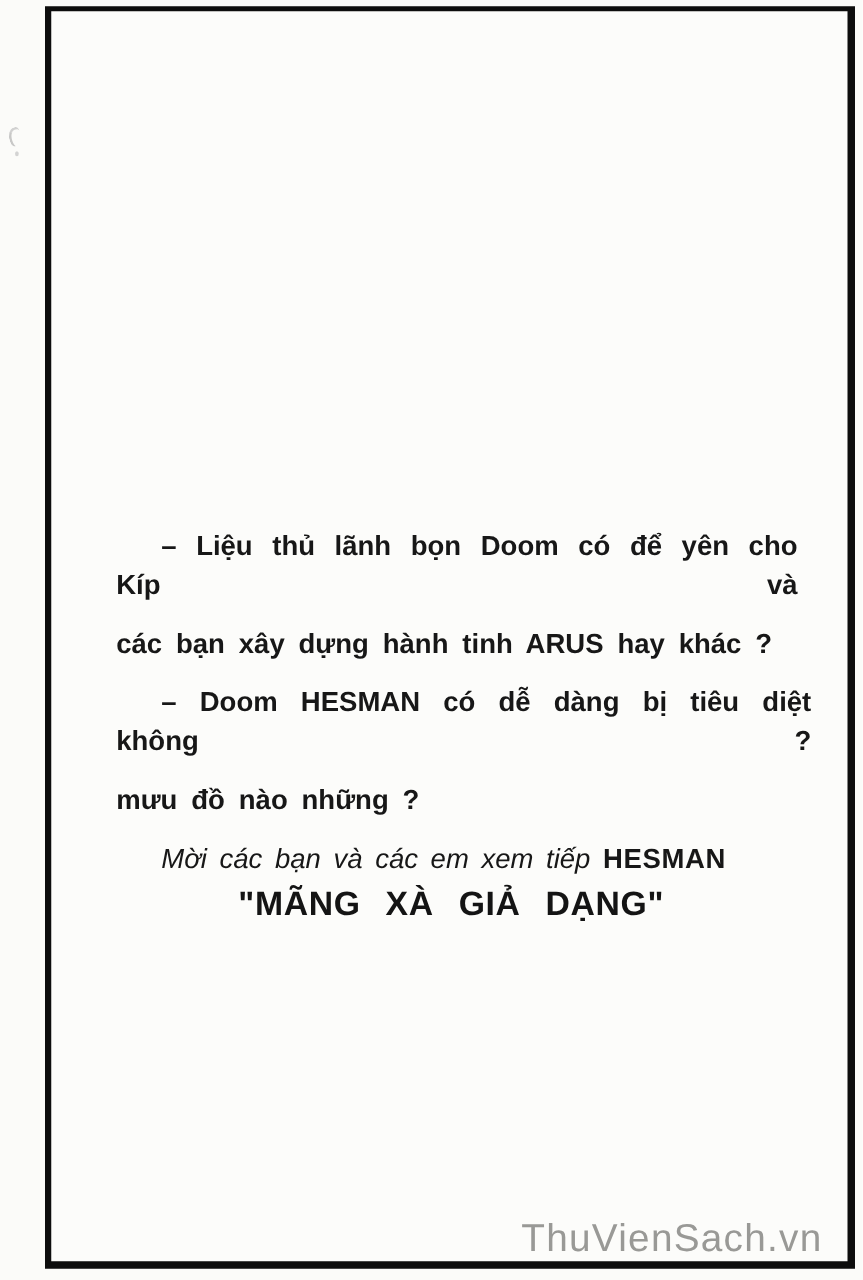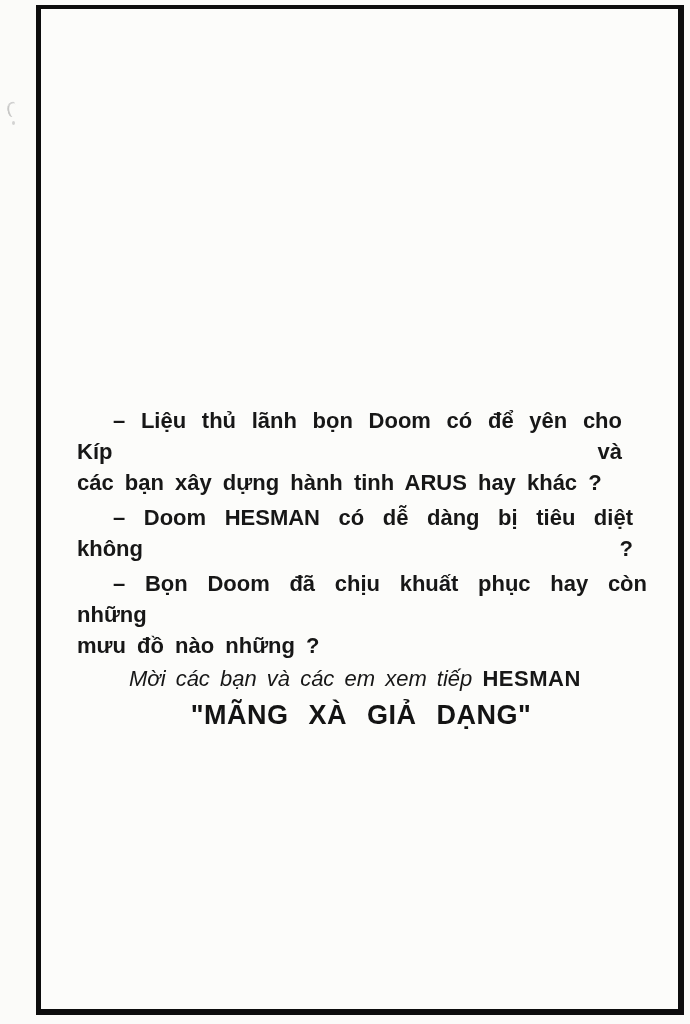--- a/index.html
+++ b/index.html
@@ -49,21 +49,21 @@
     border-bottom:6px solid #0d0d0d;
     background:#fcfcfa;
   }
 
   .textblock {
     position:absolute; left:77px; top:405px;
     width:568px;
     color:#171717;
   }
   .line {
-    margin:0;
+    margin:16px;
     font-size:22px; line-height:31px; font-weight:700;
     word-spacing:5px;
   }
   .indent { text-indent:36px; }
   .stretch { text-align:justify; text-align-last:justify; }
   .w1 { width:545px; }
   .w2 { width:556px; }
   .w3 { width:570px; }
   .gap { margin-top:4px; }
 
@@ -98,20 +98,20 @@
   <div class="speckles"></div>
   <div class="margin-squiggle"></div>
   <div class="margin-dot"></div>
 
   <div class="frame"></div>
 
   <div class="textblock">
     <p class="line stretch w1 indent">– Liệu thủ lãnh bọn Doom có để yên cho Kíp và</p>
     <p class="line">các bạn xây dựng hành tinh ARUS hay khác ?</p>
     <p class="line stretch w2 indent gap">– Doom HESMAN có dễ dàng bị tiêu diệt không ?</p>
-    <p class="line stretch w3 indent gap">– Bọn Doom đã chịu khuất phục hay còn những</p>
     <p class="line">mưu đồ nào những ?</p>
     <p class="invite"><em>Mời các bạn và các em xem tiếp</em> <strong>HESMAN</strong></p>
     <p class="title">"MÃNG XÀ GIẢ DẠNG"</p>
   </div>
 
+  <div class="watermark">ThuVienSach.vn</div>
 
 </div>
 
 </body></html>

